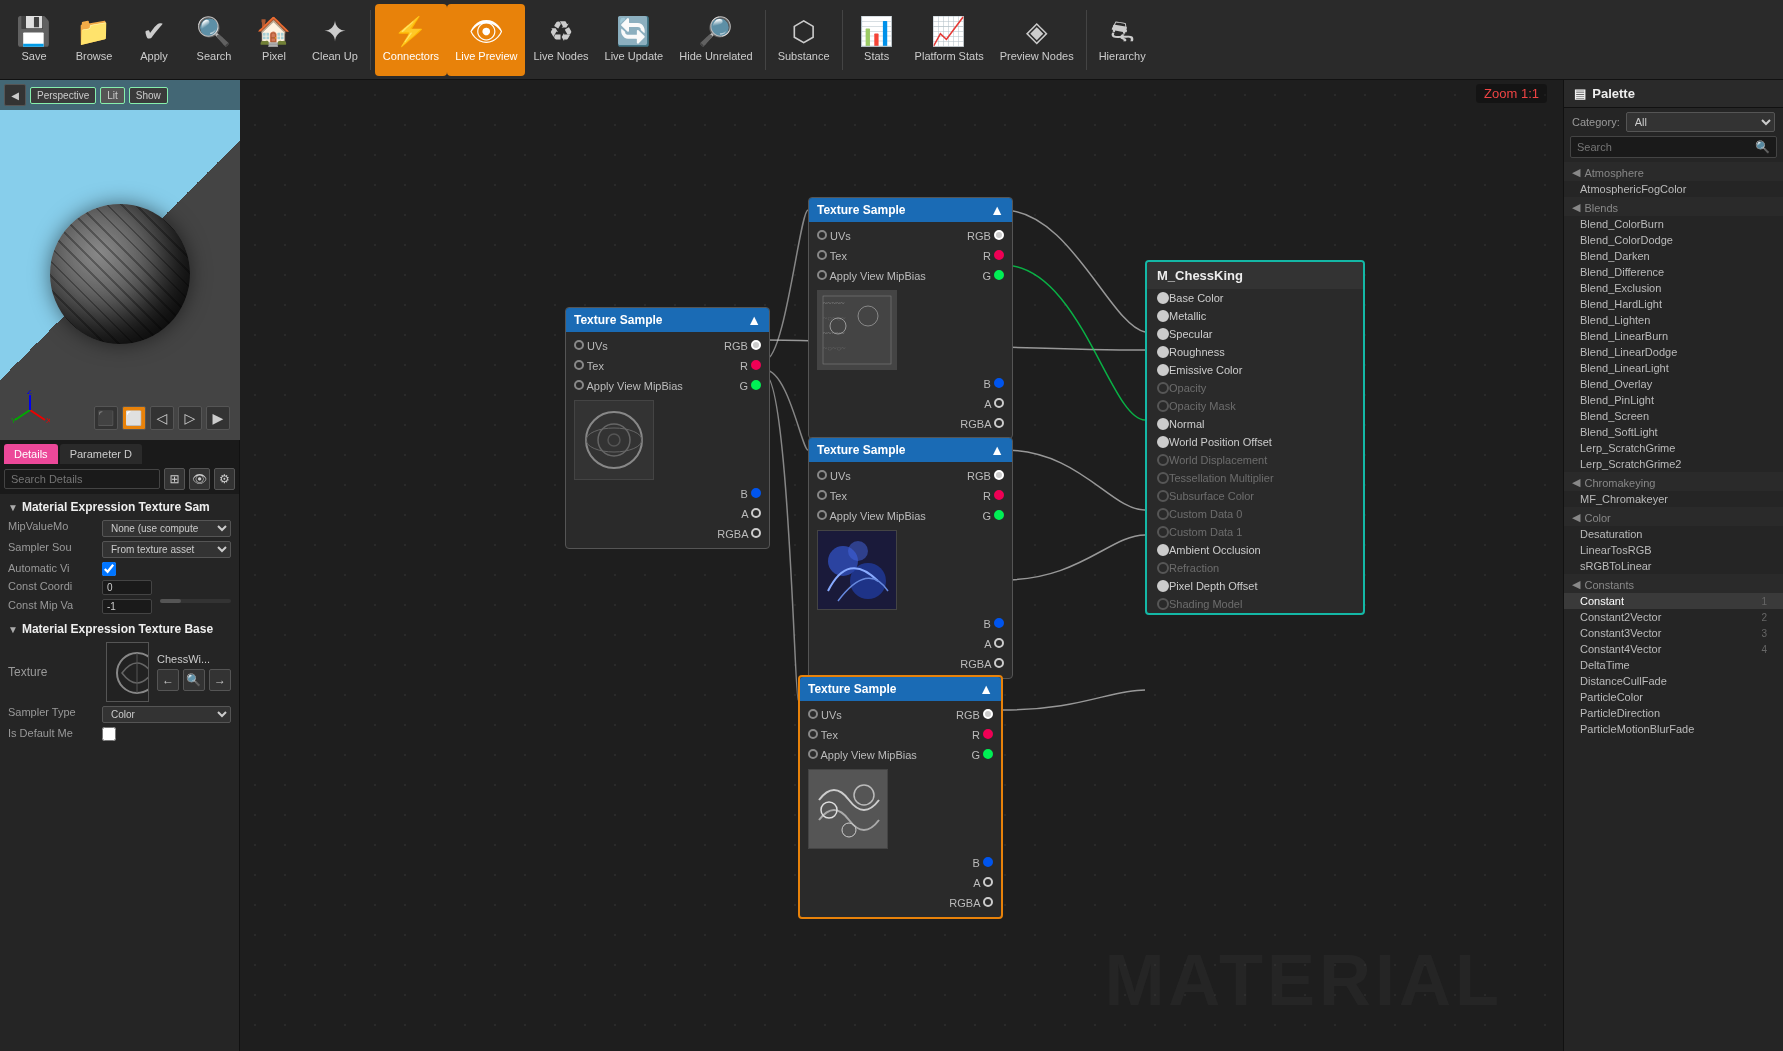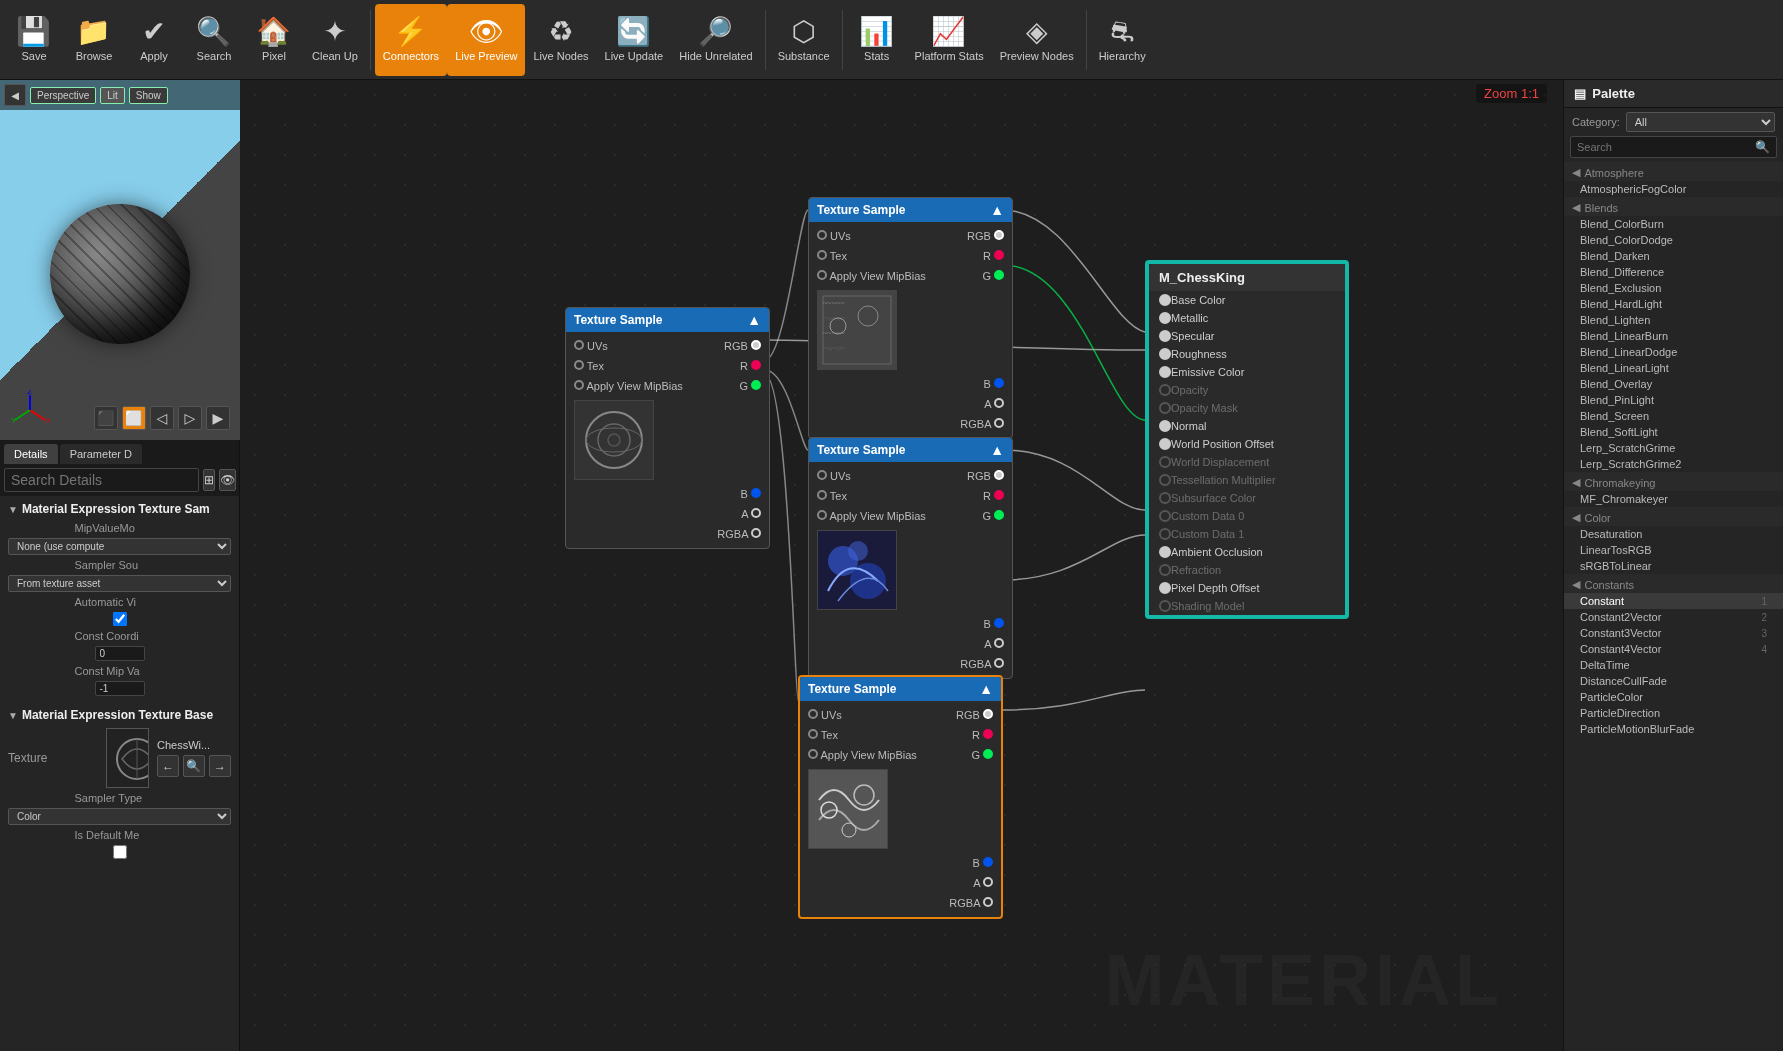--- a/index.html
+++ b/index.html
@@ -32,27 +32,27 @@
     .sphere-container { position: absolute; top: 50%; left: 50%; transform: translate(-50%, -40%); }
     .sphere { width: 140px; height: 140px; border-radius: 50%; background: radial-gradient(circle at 35% 35%, #888, #222); box-shadow: inset -20px -20px 40px rgba(0,0,0,0.8), 0 0 20px rgba(0,0,0,0.5); position: relative; overflow: hidden; }
     .sphere::after { content: ''; position: absolute; inset: 0; border-radius: 50%; background: repeating-linear-gradient(45deg, transparent, transparent 8px, rgba(0,0,0,0.3) 8px, rgba(0,0,0,0.3) 10px); }
     .axis-indicator { position: absolute; bottom: 10px; left: 10px; width: 40px; height: 40px; }
     .viewport-icons { position: absolute; bottom: 10px; right: 10px; display: flex; gap: 4px; }
     .viewport-icon-btn { width: 24px; height: 24px; background: #333; border: 1px solid #555; border-radius: 2px; display: flex; align-items: center; justify-content: center; cursor: pointer; font-size: 14px; }
 
     #details-panel { flex: 1; overflow-y: auto; background: #252525; }
     .details-tabs { display: flex; gap: 2px; background: #1a1a1a; padding: 4px 4px 0; }
     .details-tab { padding: 4px 10px; background: #2a2a2a; border-radius: 3px 3px 0 0; cursor: pointer; font-size: 11px; }
-    .details-tab.active { background: #404040; color: #fff; }
+    .details-tab.active { background: #ec4899; color: #fff; }
     .search-row { display: flex; align-items: center; background: #1a1a1a; padding: 4px; gap: 4px; }
-    .search-input { flex: 1; background: #1a1a1a; border: 1px solid #444; color: #ccc; padding: 3px 6px; font-size: 14px; border-radius: 2px; }
+    .search-input { flex: 1; background: #1a1a1a; border: 1px solid #444; color: #ccc; padding: 3px 6px; font-size: 11px; border-radius: 2px; }
     .icon-btn { width: 22px; height: 22px; background: #333; border: 1px solid #555; border-radius: 2px; display: flex; align-items: center; justify-content: center; cursor: pointer; font-size: 12px; }
     .section-title { font-weight: bold; font-size: 12px; padding: 6px 8px 4px; color: #eee; display: flex; align-items: center; gap: 4px; }
     .section-triangle { color: #aaa; font-size: 10px; }
-    .prop-row { display: flex; align-items: center; padding: 2px 8px; gap: 4px; font-size: 11px; flex-direction: column; }
+    .prop-row { display: flex; padding: 2px 8px; gap: 4px; font-size: 11px; }
     .prop-label { color: #999; width: 90px; flex-shrink: 0; }
     .prop-select { background: #333; border: 1px solid #555; color: #ccc; font-size: 10px; padding: 1px 4px; border-radius: 2px; width: 100%; }
     .prop-number { background: #1a1a1a; border: 1px solid #444; color: #ccc; font-size: 10px; padding: 1px 4px; border-radius: 2px; width: 50px; }
     .prop-checkbox { width: 14px; height: 14px; }
     .texture-row { display: flex; align-items: center; gap: 8px; padding: 2px 8px; }
     .texture-thumb { width: 60px; height: 60px; background: #333; border: 1px solid #555; overflow: hidden; }
     .texture-icons { display: flex; gap: 4px; margin-top: 4px; }
 
     
     #center { flex: 1; background: #1e1e1e; position: relative; overflow: hidden; }
@@ -71,21 +71,21 @@
     .pin.rgb { border-color: #fff; }
     .pin.r { border-color: #e05; background: #e05; }
     .pin.g { border-color: #0e5; background: #0e5; }
     .pin.b { border-color: #05e; background: #05e; }
     .pin.out { border-color: #ccc; }
     .pin.connected { background: #ccc; }
     .pin-label { color: #bbb; }
     .node-img-placeholder { width: 80px; height: 80px; margin: 4px 8px; border: 1px solid #444; display: flex; align-items: center; justify-content: center; overflow: hidden; }
 
     
-    .mat-node { position: absolute; background: #2a2a2a; border: 4px solid #14b8a6; border-radius: 4px; width: 204px; }
+    .mat-node { position: absolute; background: #2a2a2a; border: 2px solid #14b8a6; border-radius: 4px; width: 220px; }
     .mat-header { background: #333; padding: 6px 10px; border-radius: 3px 3px 0 0; font-size: 13px; font-weight: bold; color: #eee; }
     .mat-row { display: flex; align-items: center; padding: 3px 10px; font-size: 11px; }
     .mat-pin { width: 12px; height: 12px; border-radius: 50%; border: 2px solid #999; display: inline-block; }
     .mat-pin.filled { background: #ccc; border-color: #ccc; }
     .mat-row.dimmed { opacity: 0.4; }
 
     
     #connections-svg { position: absolute; top: 0; left: 0; width: 100%; height: 100%; pointer-events: none; }
 
     

